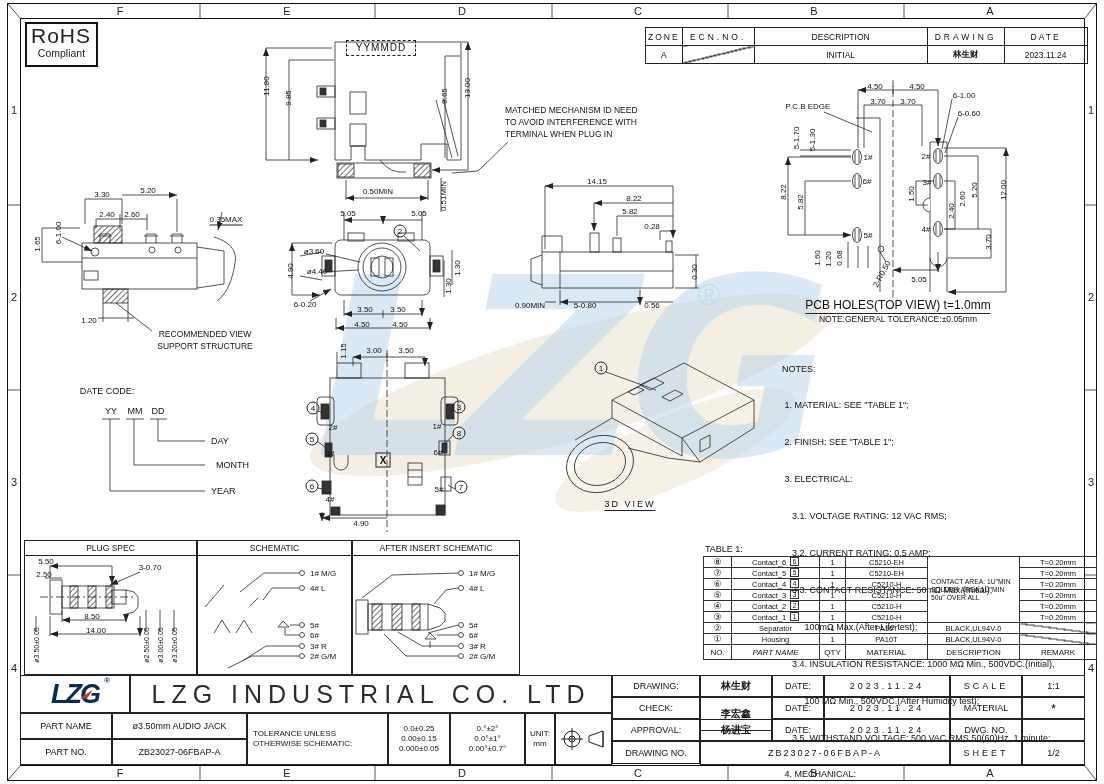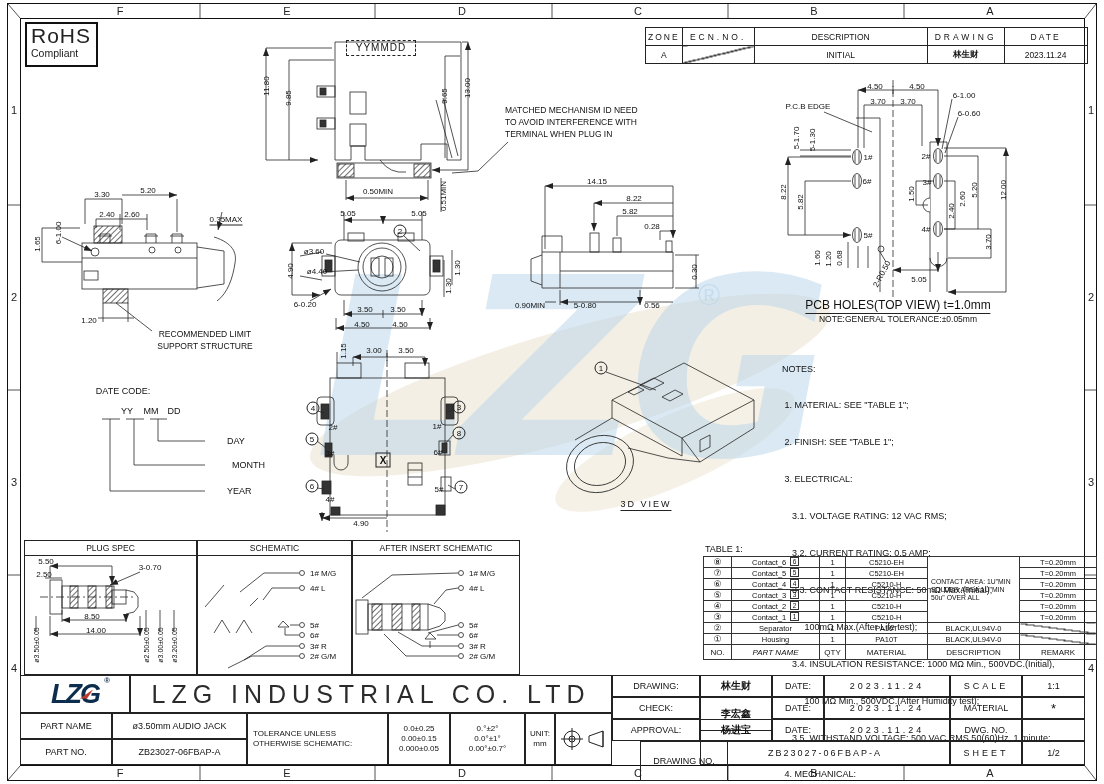--- a/index.html
+++ b/index.html
@@ -18,30 +18,30 @@
   .wm-text { position:absolute; left:315px; top:245px; font-size:248px; line-height:1; font-weight:bold; font-style:italic; letter-spacing:-12px; color:#b7d5e9; opacity:.5; z-index:0; font-family:"DejaVu Sans", sans-serif; }
   .wm-reg { position:absolute; left:698px; top:278px; font-size:30px; color:#bdd8ec; opacity:.7; z-index:0; }
 
   svg.linework { position:absolute; left:0; top:0; z-index:1; }
 
   
   .dim { position:absolute; transform:translate(-50%,-50%); font-size:8px; white-space:nowrap; z-index:3; color:#111; }
   .rot { transform:translate(-50%,-50%) rotate(-90deg); }
   .r60 { transform:translate(-50%,-50%) rotate(-62deg); }
   .tl  { transform:translate(0,-50%); }
-  .f9 { font-size:9px;margin-left:16px; }
+  .f9 { font-size:9px; }
   .underl { border-bottom:1px solid #222; padding-bottom:1px; }
   .bal { position:absolute; width:13px; height:13px; border:1px solid #222; border-radius:50%; font-size:8px; line-height:11px; text-align:center; transform:translate(-50%,-50%); z-index:3; background:transparent; }
   .xbox { position:absolute; width:15px; height:15px; border:1.4px solid #222; font-size:10px; font-weight:bold; line-height:13px; text-align:center; transform:translate(-50%,-50%); z-index:3; }
   .dashbox { position:absolute; border:1px dashed #222; text-align:center; z-index:3; font-size:10px; letter-spacing:1px; }
 
   
   .rohs { position:absolute; left:25px; top:22px; width:73px; height:45px; border:2px solid #111; z-index:3; padding:1px 4px; }
   .rohs .l1 { font-size:21px; letter-spacing:1px; line-height:22px; color:#222; }
-  .rohs .l2 { font-size:10.5px; line-height:12px; color:#222; }
+  .rohs .l2 { font-size:10.5px; line-height:12px; color:#222;text-align:center; }
 
   
   table.rev { position:absolute; left:645px; top:27px; border-collapse:collapse; z-index:3; }
   table.rev td { border:1px solid #222; height:18px; text-align:center; font-size:8.5px; padding:0 2px; }
   .lsp2 { letter-spacing:2px; } .lsp3 { letter-spacing:3px; }
   .slash-cell { background:linear-gradient(to bottom right, transparent 47%, #444 47%, #444 52%, transparent 52%); }
   .bold { font-weight:bold; }
 
   
   .notes { position:absolute; left:782px; top:338px; z-index:3; font-size:9px; line-height:12.3px; white-space:pre; }
@@ -363,21 +363,21 @@
   <span class="dim tl" style="left:505px;top:134px;font-size:8.5px">TERMINAL WHEN PLUG IN</span>
 
   <span class="dim" style="left:102px;top:194px">3.30</span>
   <span class="dim" style="left:148px;top:190px">5.20</span>
   <span class="dim" style="left:107px;top:214px">2.40</span>
   <span class="dim" style="left:132px;top:214px">2.60</span>
   <span class="dim rot" style="left:58px;top:233px">6-1.00</span>
   <span class="dim rot" style="left:37px;top:244px">1.65</span>
   <span class="dim underl" style="left:226px;top:220px">0.35MAX</span>
   <span class="dim" style="left:89px;top:320px">1.20</span>
-  <span class="dim" style="left:205px;top:334px;font-size:8.5px">RECOMMENDED LIMIT</span>
+  <span class="dim" style="left:205px;top:334px;font-size:8.5px">RECOMMENDED VIEW</span>
   <span class="dim" style="left:205px;top:346px;font-size:8.5px">SUPPORT STRUCTURE</span>
 
   <span class="dim" style="left:314px;top:251px">ø3.60</span>
   <span class="dim" style="left:317px;top:271px">ø4.40</span>
   <span class="dim rot" style="left:290px;top:271px">4.90</span>
   <span class="bal" style="left:400px;top:231px">2</span>
   <span class="dim rot" style="left:457px;top:268px">1.30</span>
   <span class="dim rot" style="left:448px;top:286px">1.30</span>
   <span class="dim" style="left:305px;top:304px">6-0.20</span>
   <span class="dim" style="left:365px;top:309px">3.50</span>
@@ -638,18 +638,18 @@
   <div class="cell" style="left:950px;top:697px;width:72px;height:22px">MATERIAL</div>
   <div class="cell" style="left:1022px;top:697px;width:63px;height:22px;font-size:13px">*</div>
 
   <div class="cell" style="left:612px;top:719px;width:88px;height:22px">APPROVAL:</div>
   <div class="cell bold" style="left:700px;top:719px;width:72px;height:22px;font-size:10px">杨进宝</div>
   <div class="cell" style="left:772px;top:719px;width:52px;height:22px">DATE:</div>
   <div class="cell lsp3" style="left:824px;top:719px;width:126px;height:22px">2023.11.24</div>
   <div class="cell" style="left:950px;top:719px;width:72px;height:22px">DWG. NO.</div>
   <div class="cell" style="left:1022px;top:719px;width:63px;height:22px"></div>
 
-  <div class="cell" style="left:640px;top:741px;width:88px;height:40px">DRAWING NO.</div>
+  <div class="cell" style="left:612px;top:741px;width:88px;height:23px">DRAWING NO.</div>
   <div class="cell lsp2" style="left:700px;top:741px;width:250px;height:24px">ZB23027-06FBAP-A</div>
   <div class="cell lsp3" style="left:950px;top:741px;width:72px;height:24px">SHEET</div>
   <div class="cell" style="left:1022px;top:741px;width:63px;height:24px">1/2</div>
 
 </div>
 
 </body></html>

